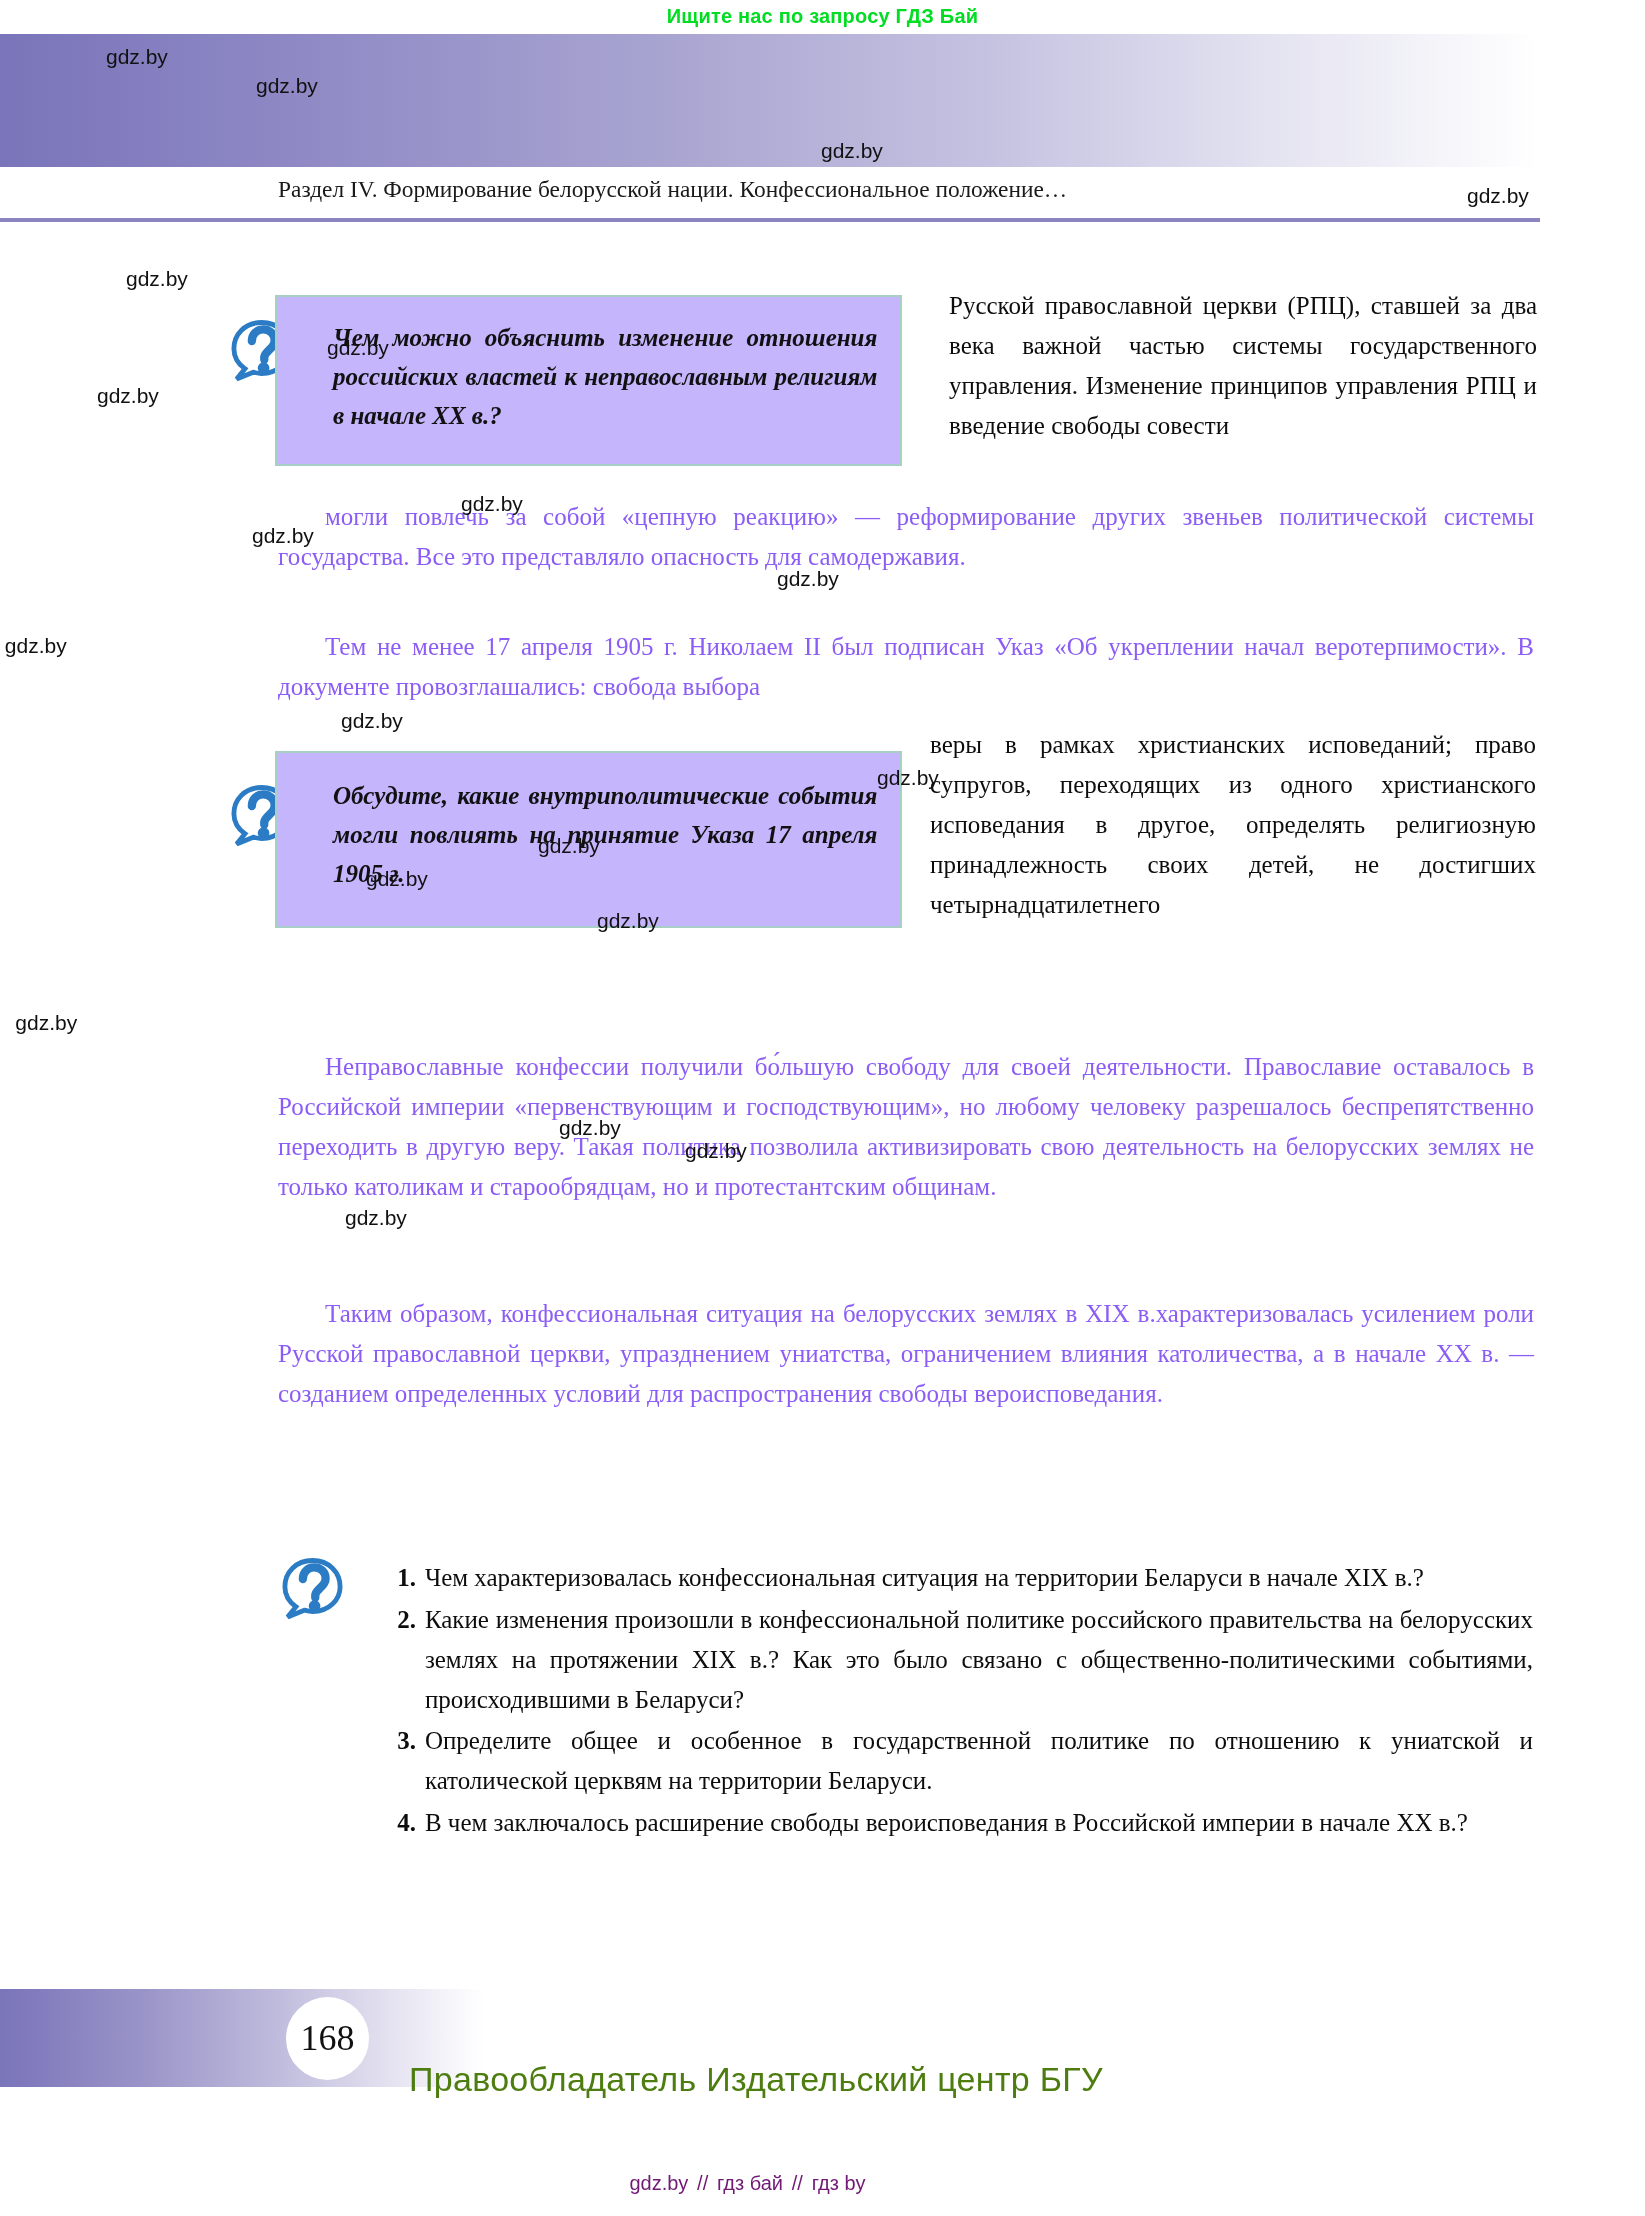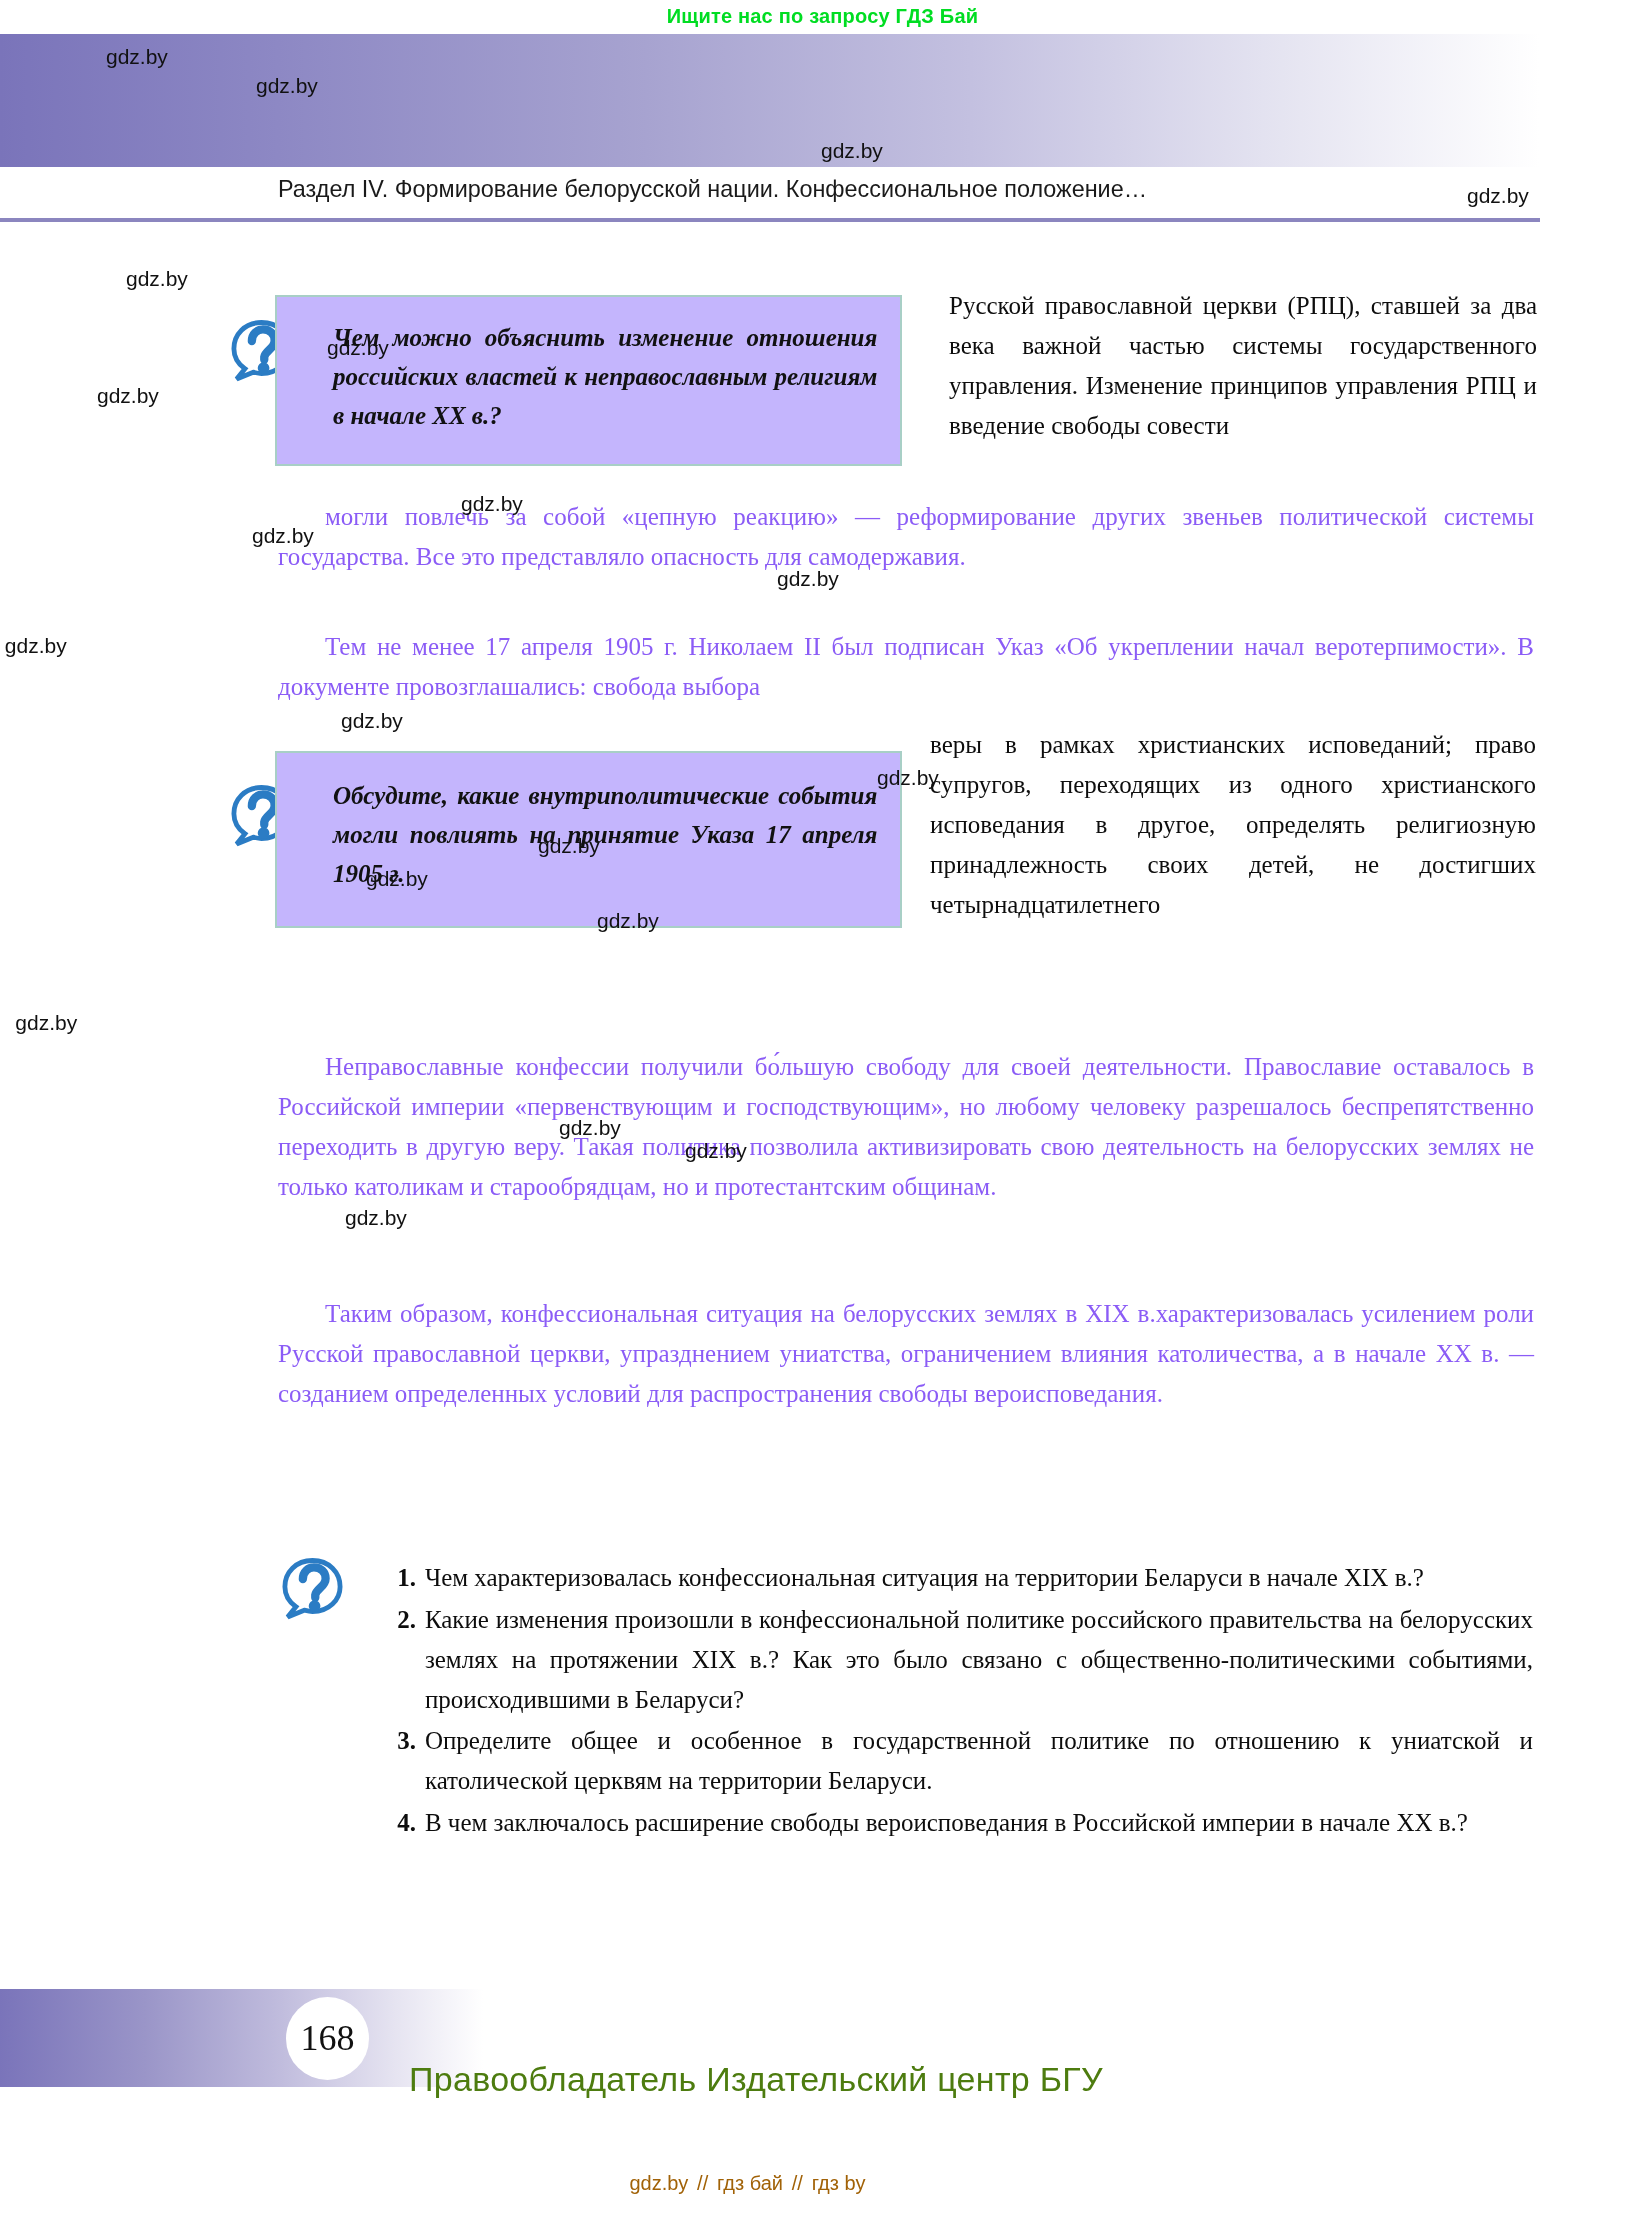--- a/index.html
+++ b/index.html
@@ -41,21 +41,21 @@
     height: 133px;
     background: linear-gradient(to right, #7a74ba 0%, #8d88c4 18%, #a7a3d0 42%, #c3c0e0 63%, #e3e2f0 82%, #ffffff 100%);
   }
 
   
   .running-head {
     position: absolute;
     top: 176px;
     left: 278px;
     width: 1208px;
-    font-family: Liberation Sans, sans-serif;
+    font-family: Liberation Serif, serif;
     font-size: 23.4px;
     color: #1a1a1a;
     white-space: nowrap;
   }
   .head-rule {
     position: absolute;
     top: 218px;
     left: 0px;
     width: 1540px;
     height: 4px;
@@ -168,21 +168,21 @@
     letter-spacing: 0.3px;
   }
   .bottom-links {
     position: absolute;
     top: 2172px;
     left: 0;
     width: 1495px;
     text-align: center;
     font-family: "Liberation Sans", sans-serif;
     font-size: 20px;
-    color: #a16207;
+    color: #701a75;
   }
   .bottom-links .sep { padding: 0 3.2px; }
 
   
   .wm {
     position: absolute;
     font-family: "Liberation Sans", sans-serif;
     font-size: 21px;
     color: #111111;
     white-space: nowrap;

